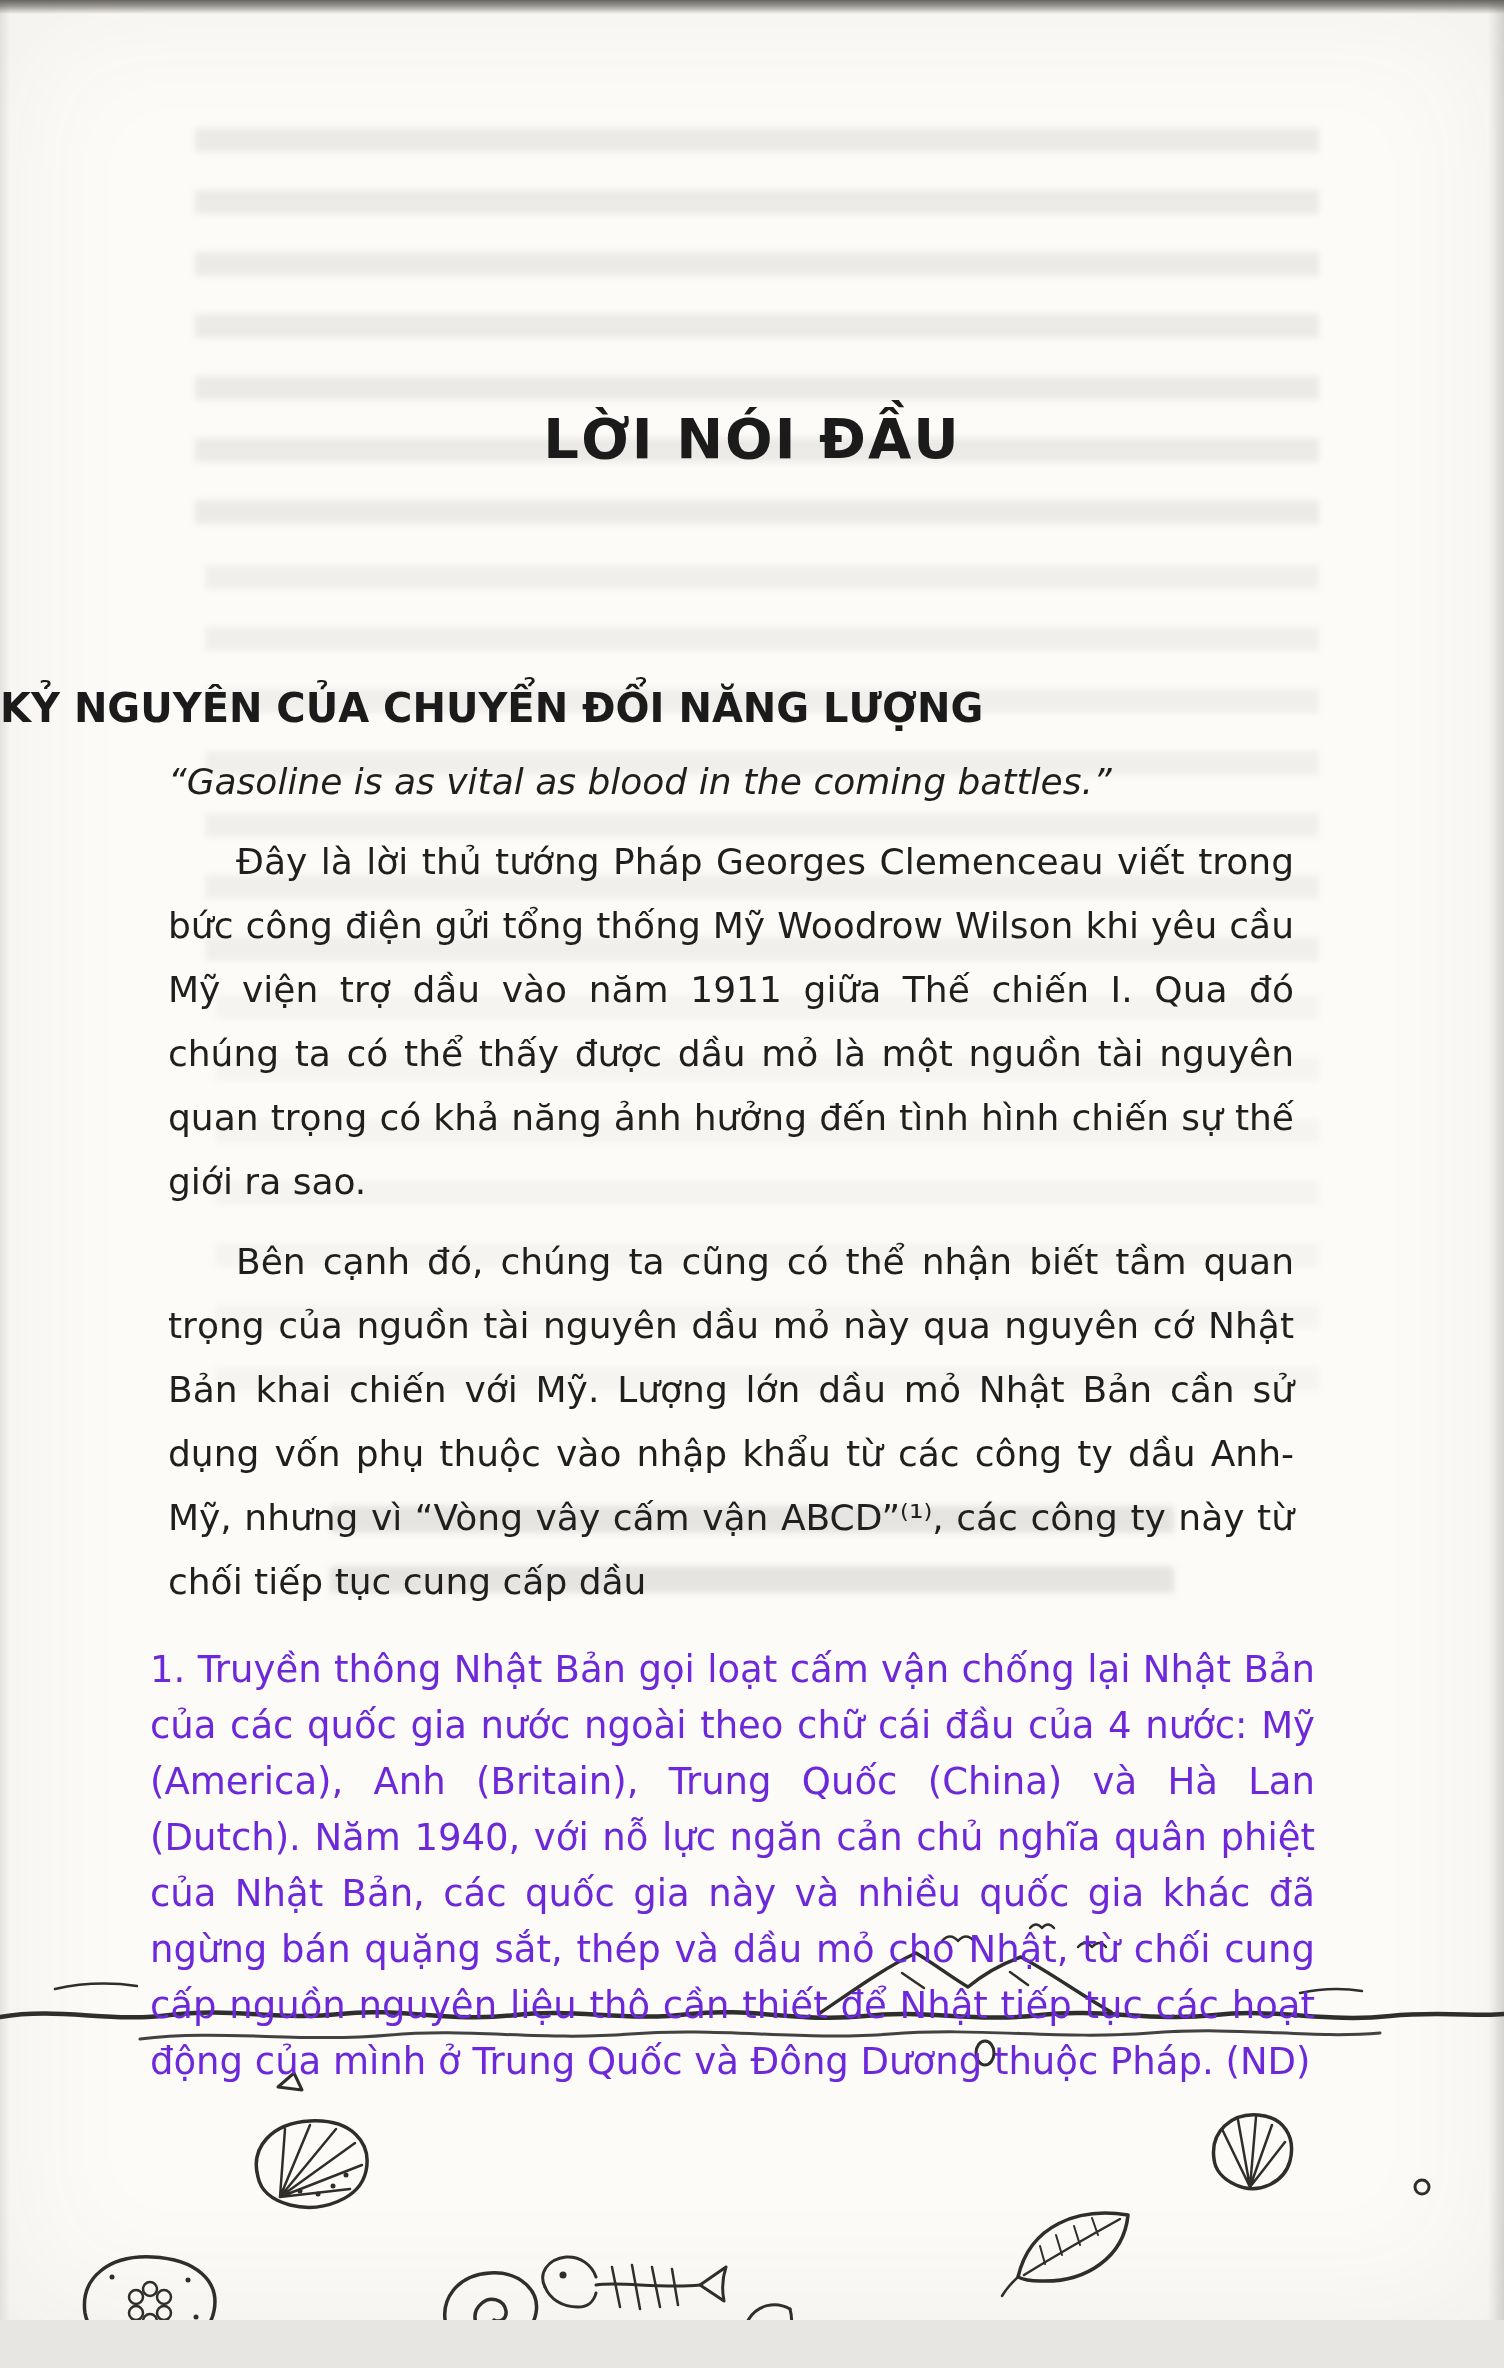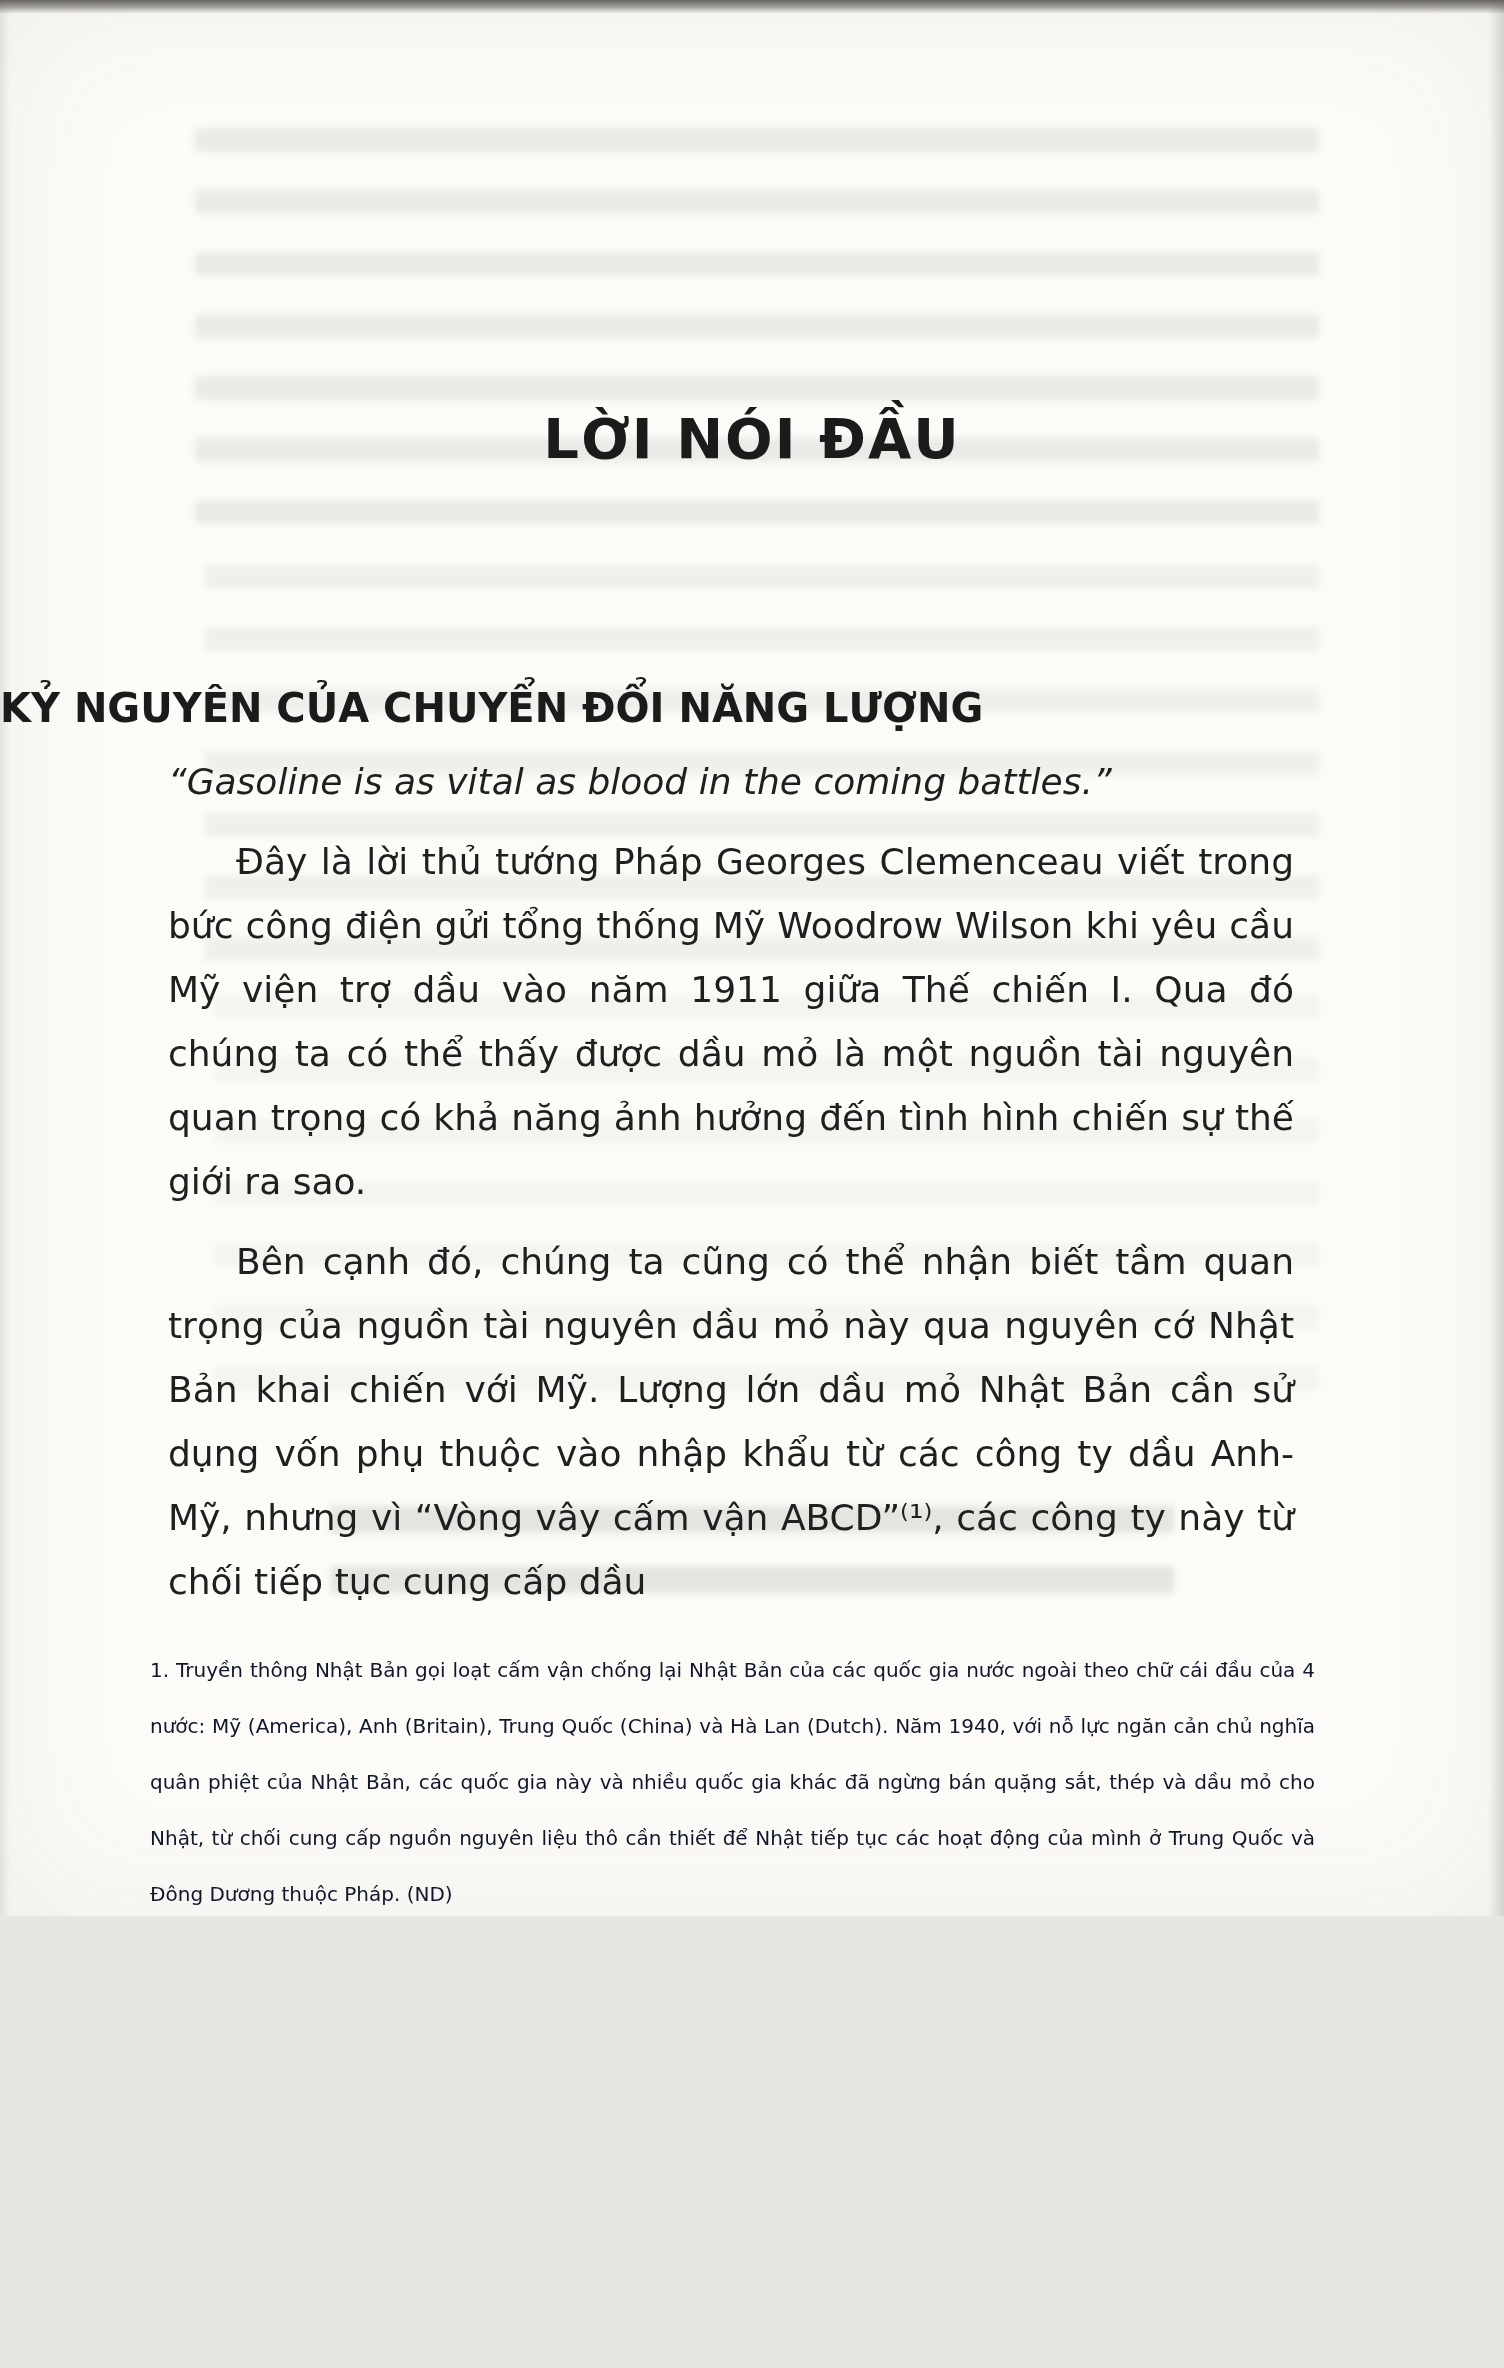--- a/index.html
+++ b/index.html
@@ -2,21 +2,21 @@
 <html><head>
 <meta charset="utf-8">
 <style>
   html, body {
     margin: 0; padding: 0;
     background: #e8e6e2;
     font-family: "DejaVu Sans", sans-serif;
   }
   .page {
     position: relative;
-    width: 1504px; height: 1916px;
+    width: 1504px; height: 2320px;
     margin: 0 auto;
     background: #fcfbf8;
     box-shadow: inset 0 0 140px rgba(70,64,52,.07);
     overflow: hidden;
     color: #1f1f1f;
   }
   
   .top-edge {
     position: absolute; top: 0; left: 0; right: 0; height: 14px;
     background: linear-gradient(to bottom, #4e4c48 0%, #8d8a84 45%, rgba(180,176,168,0) 100%);
@@ -61,22 +61,22 @@
   .textflow {
     position: absolute; top: 734px; left: 152px; width: 1158px;
     font-size: 36px; line-height: 64px; z-index: 3;
   }
   .textflow p { margin: 16px; }
   .quote { font-style: italic; }
   .quote-trans { text-indent: 68px; }
   .para { text-indent: 68px; text-align: justify; }
   .footnote {
     position: absolute; top: 1642px; left: 150px; width: 1165px;
-    font-size: 20px; line-height: 56px; text-align: justify;
-    color: #0f172a; z-index: 3;
+    font-size: 37px; line-height: 56px; text-align: justify;
+    color: #6d28d9; z-index: 3;
   }
   .doodles {
     position: absolute; left: 0; top: 1915px; width: 1504px; height: 453px;
     z-index: 2;
   }
   .doodles path, .doodles ellipse, .doodles circle {
     stroke: #2e2e2d; fill: none;
     stroke-linecap: round; stroke-linejoin: round;
   }
   .doodles .dot { fill: #2e2e2d; stroke: none; }

